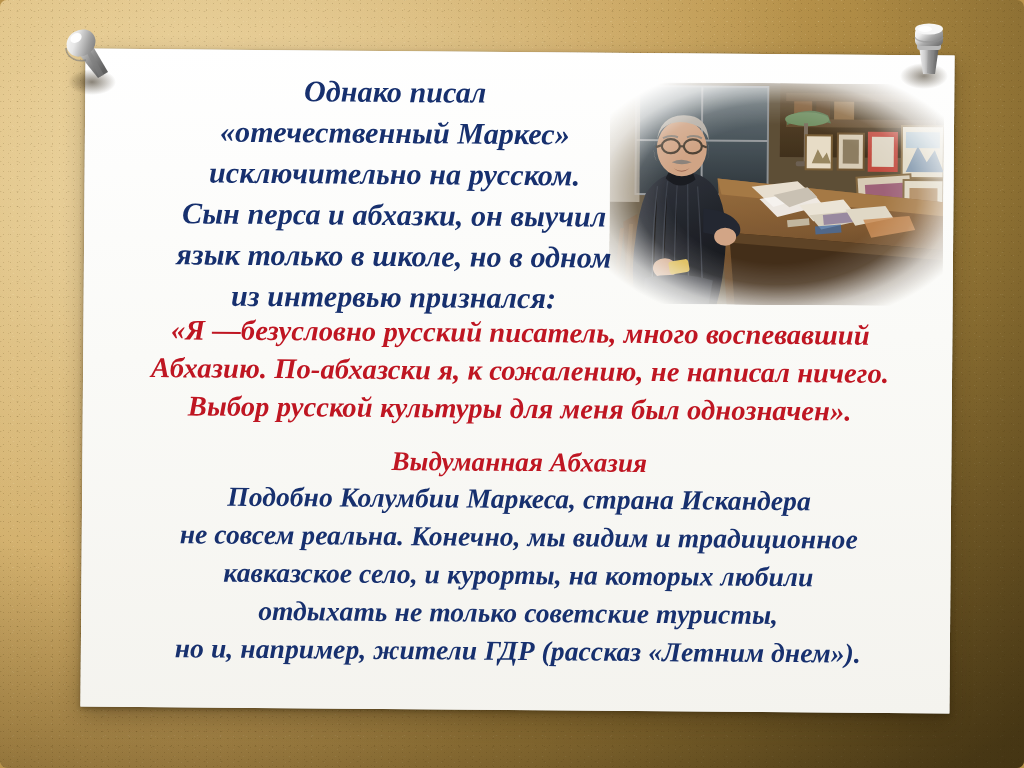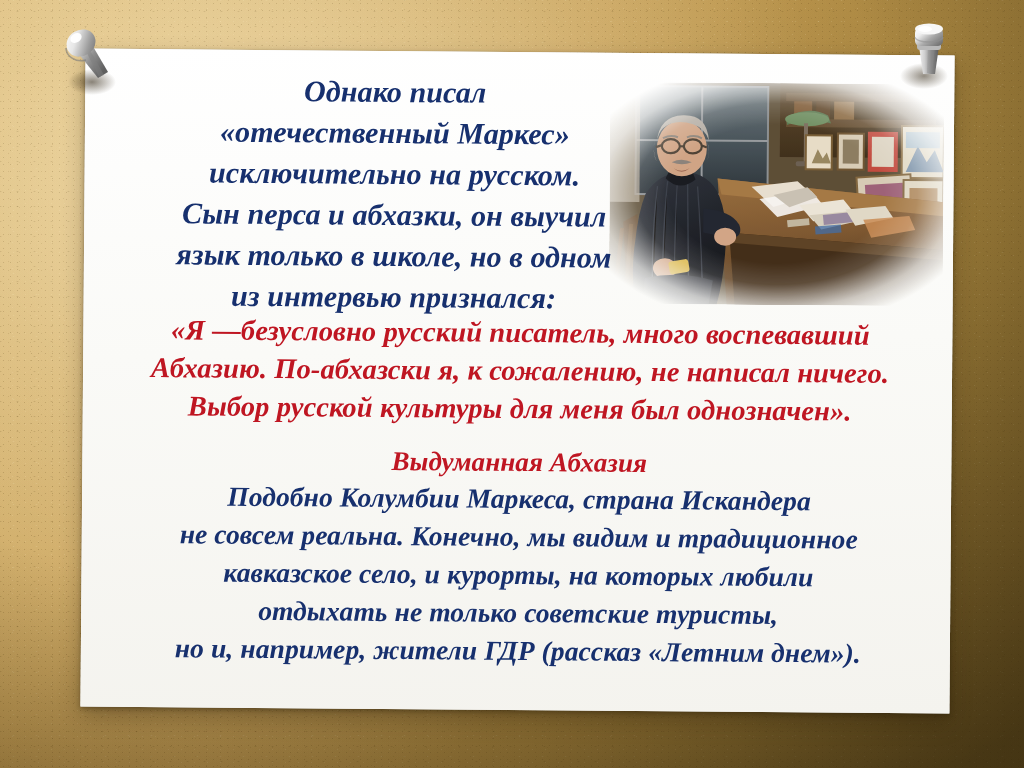--- a/index.html
+++ b/index.html
@@ -16,20 +16,21 @@
     background: #b8924a;
   }
 
   
   #slide {
     position: relative;
     width: 1024px;
     height: 768px;
     overflow: hidden;
     background-color: #c39a52;
+    border-radius: 7px;
   }
 
   .cork-base {
     position: absolute;
     inset: 0;
     background-color: #c39b53;
     background-image:
       radial-gradient(circle at 18% 22%, rgba(255,238,196,0.55) 0%, rgba(255,238,196,0) 62%),
       linear-gradient(118deg, #cda65c 0%, #c29a51 42%, #a9873f 78%, #8e7132 100%);
   }

